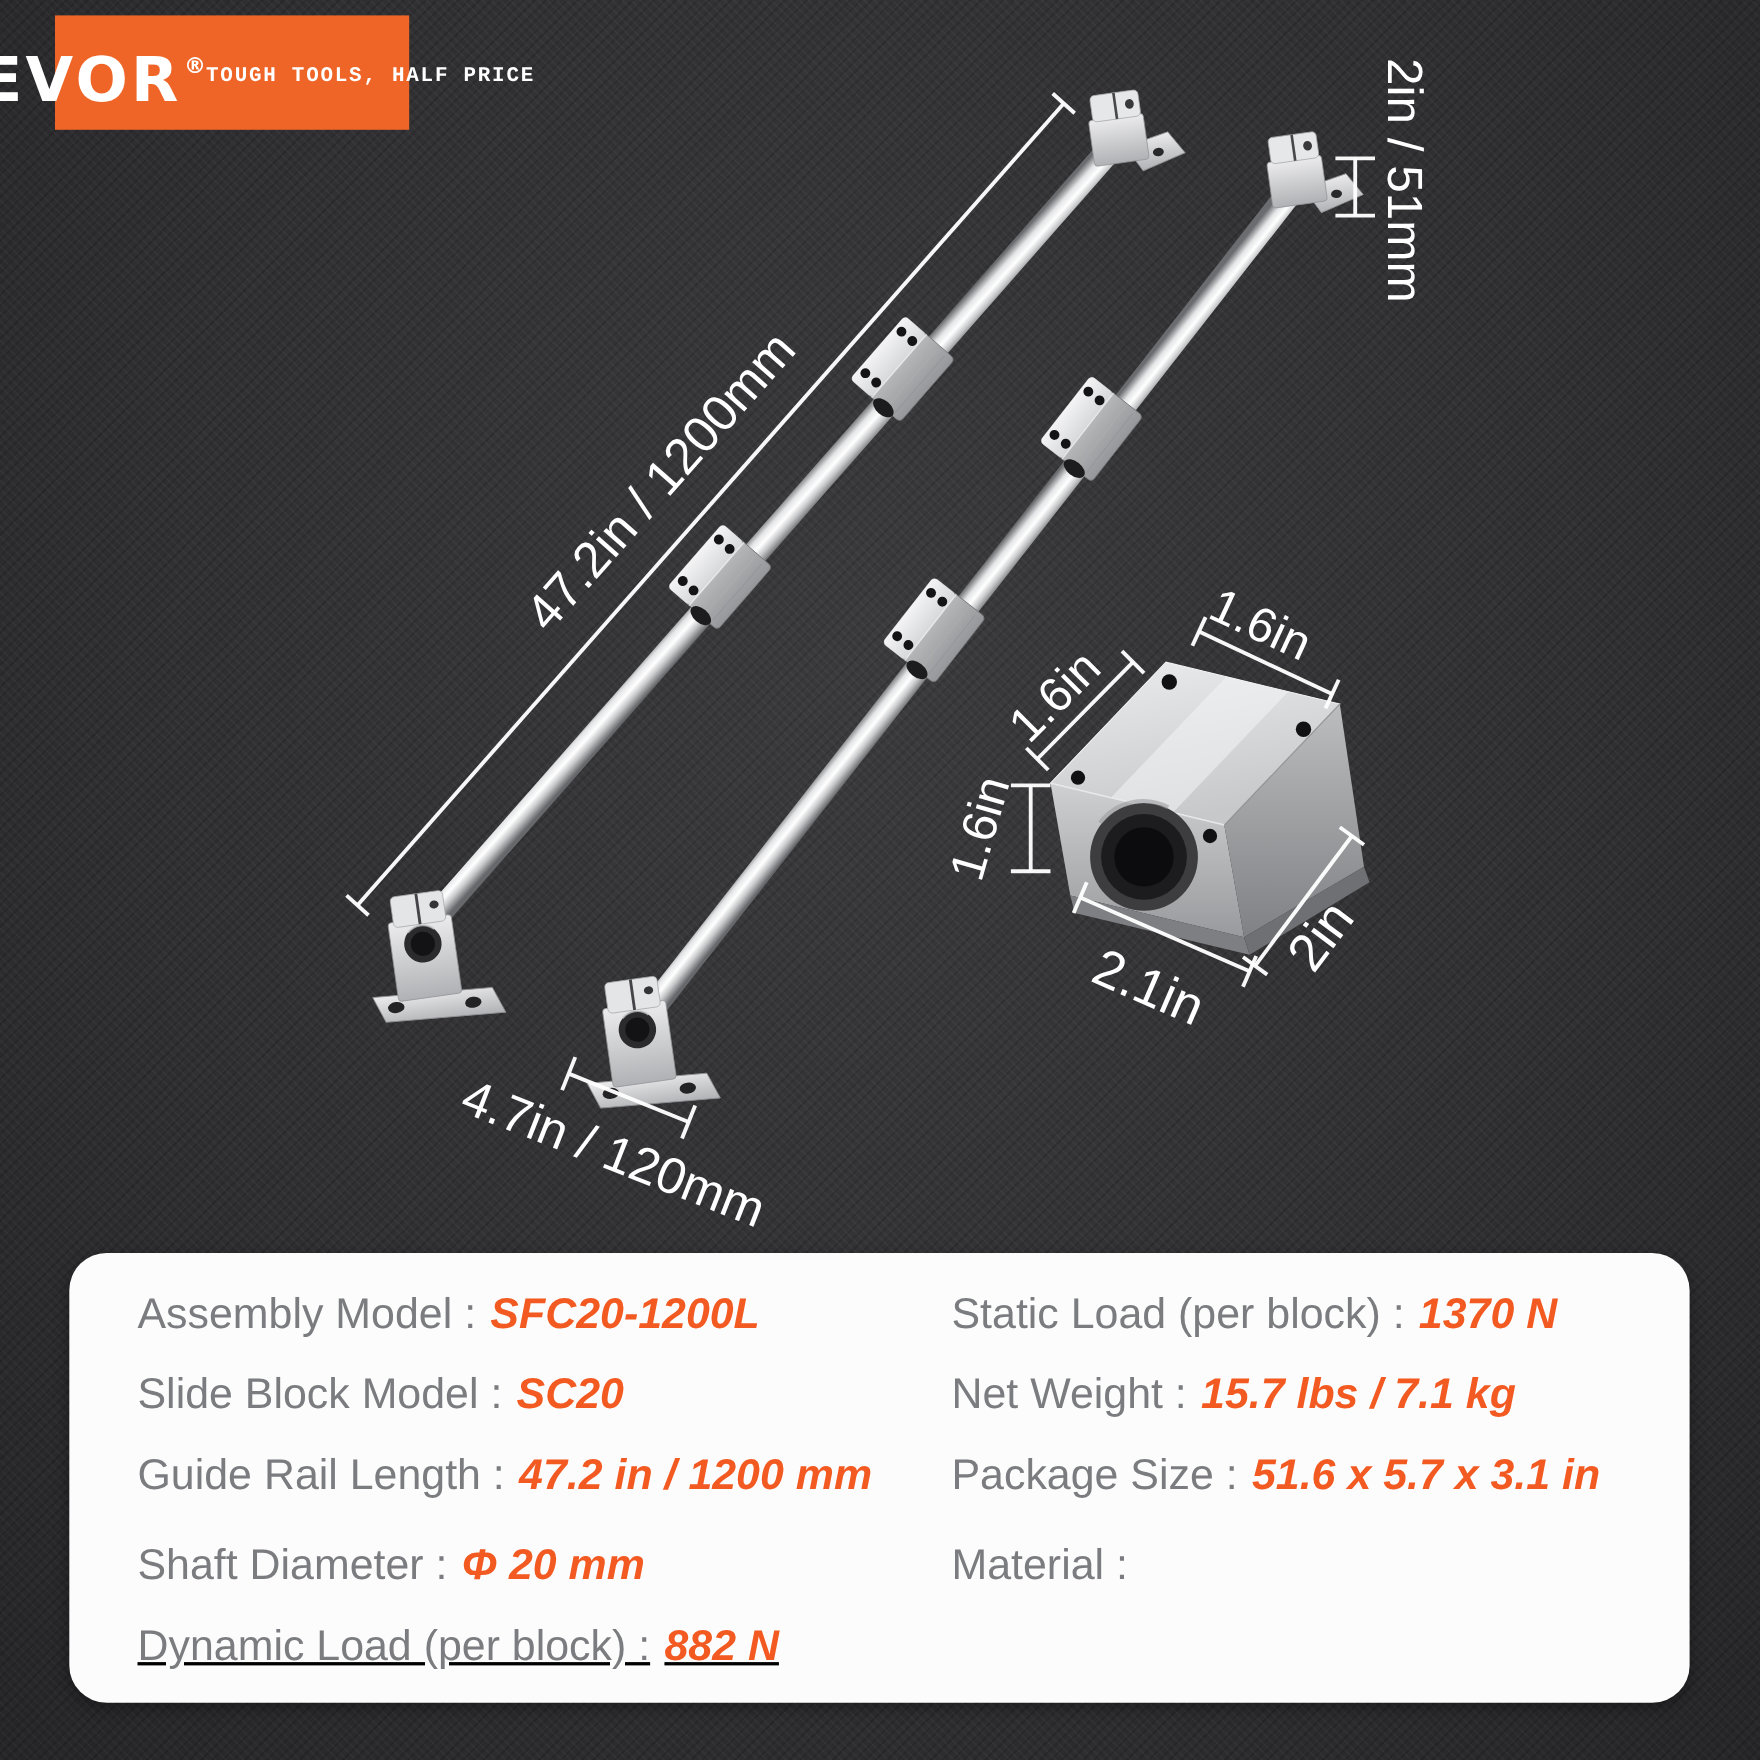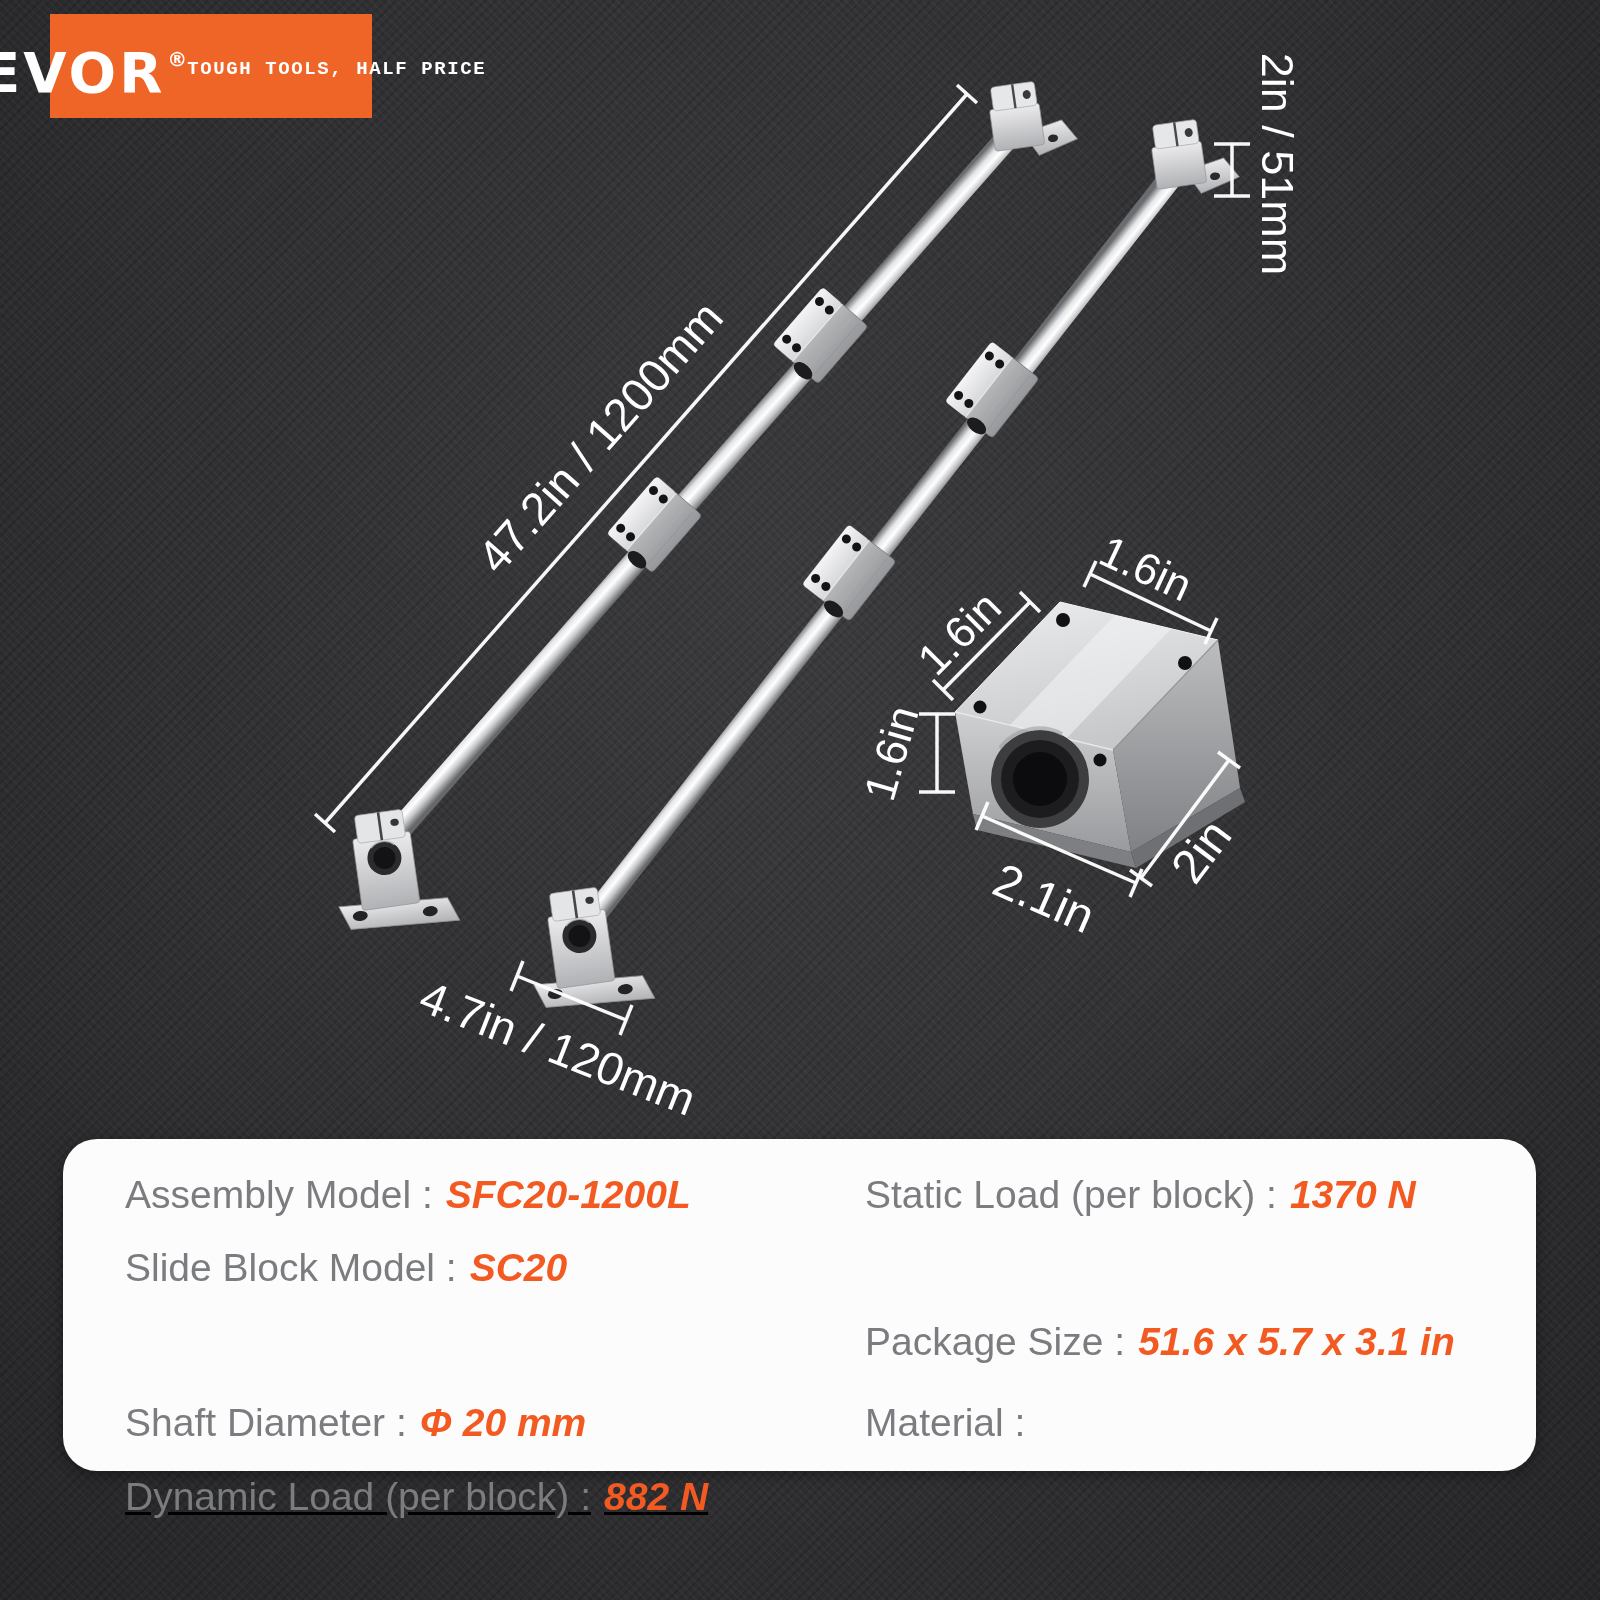--- a/index.html
+++ b/index.html
@@ -19,21 +19,21 @@
     font-size:56px;letter-spacing:3px;line-height:56px;}
   .logo-word sup{font-size:20px;letter-spacing:0;vertical-align:26px;margin-left:2px;}
   .logo-tag{color:#fff;font-family:Liberation Mono, monospace;font-weight:bold;
     font-size:19px;letter-spacing:1.6px;margin-top:5px;white-space:nowrap;}
   
   #scene{position:absolute;left:0;top:0;}
   .dim-line{stroke:#ffffff;stroke-width:3.5px;opacity:0.96;}
   .dim-text{fill:#ffffff;font-family:"Liberation Sans",sans-serif;
     text-anchor:middle;dominant-baseline:central;}
   
-  .panel{position:absolute;left:63px;top:1139px;width:1473px;height:332px;
+  .panel{position:absolute;left:63px;top:1139px;width:1473px;height:409px;
     background:#FCFCFC;border-radius:34px;box-shadow:0 4px 14px rgba(0,0,0,0.35);}
   .spec-row{position:absolute;height:48px;line-height:48px;font-size:39px;white-space:nowrap;}
   .spec-label{color:#7B7C7F;}
   .spec-value{color:#F25A22;font-weight:bold;font-style:italic;margin-left:13px;}
   .col-l{left:62px;}
   .col-r{left:802px;}
   .row-0{top:32px;}
   .row-1{top:105px;}
   .row-2{top:179px;}
   .row-3{top:260px;}
@@ -261,29 +261,35 @@
     </g>
   </svg>
 
   <div class="panel">
     <div class="spec-row col-l row-0">
       <span class="spec-label">Assembly Model :</span><span class="spec-value">SFC20-1200L</span>
     </div>
     <div class="spec-row col-l row-1">
       <span class="spec-label">Slide Block Model :</span><span class="spec-value">SC20</span>
     </div>
+    <div class="spec-row col-l row-2">
+      <span class="spec-label">Guide Rail Length :</span><span class="spec-value">47.2 in / 1200 mm</span>
+    </div>
     <div class="spec-row col-l row-3">
       <span class="spec-label">Shaft Diameter :</span><span class="spec-value">Φ 20 mm</span>
     </div>
     <div class="spec-row col-l row-4">
       <span class="spec-label">Dynamic Load (per block) :</span><span class="spec-value">882 N</span>
     </div>
     <div class="spec-row col-r row-0">
       <span class="spec-label">Static Load (per block) :</span><span class="spec-value">1370 N</span>
     </div>
+    <div class="spec-row col-r row-1">
+      <span class="spec-label">Net Weight :</span><span class="spec-value">15.7 lbs / 7.1 kg</span>
+    </div>
     <div class="spec-row col-r row-2">
       <span class="spec-label">Package Size :</span><span class="spec-value">51.6 x 5.7 x 3.1 in</span>
     </div>
     <div class="spec-row col-r row-3">
       <span class="spec-label">Material :</span><span class="spec-value"></span>
     </div>
   </div>
 
 </div>
 

